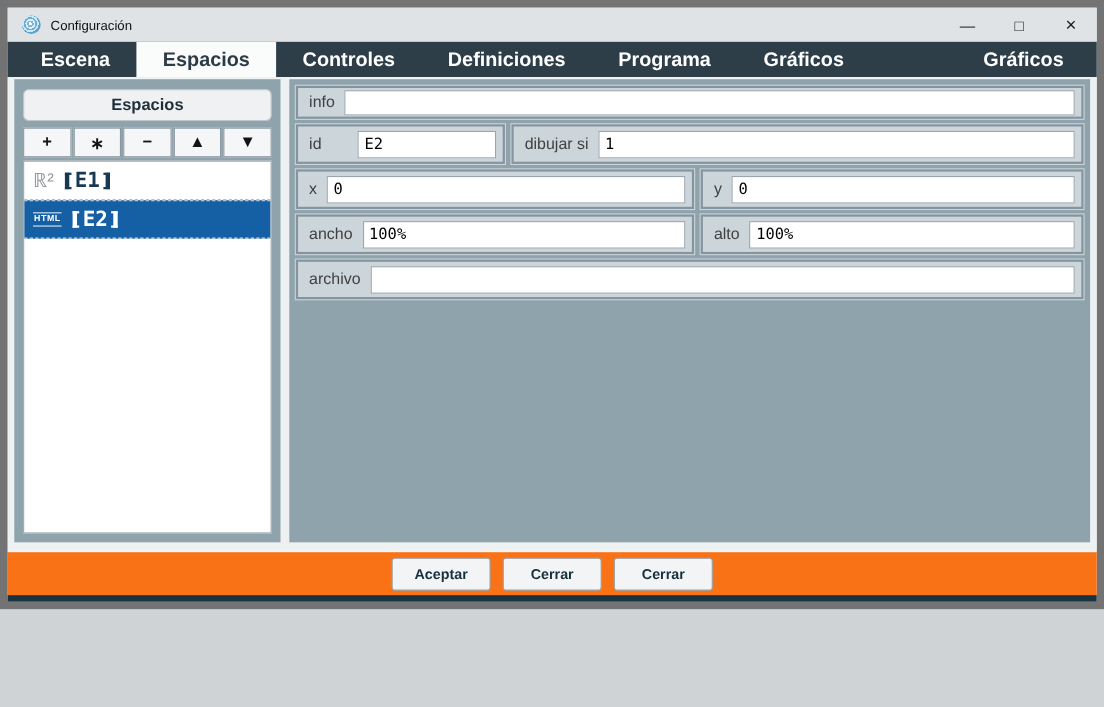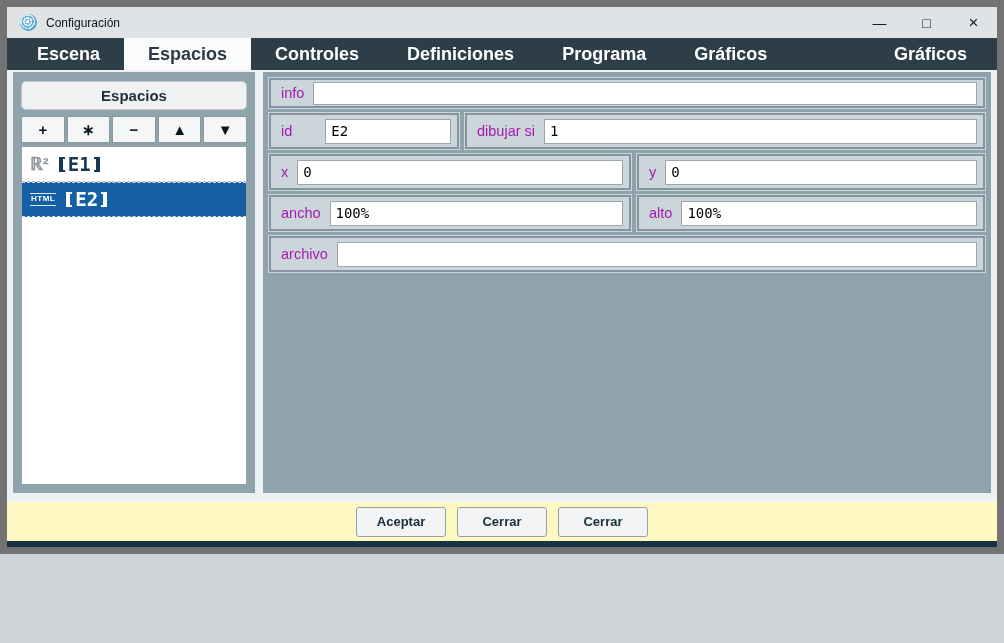--- a/index.html
+++ b/index.html
@@ -33,44 +33,44 @@
   .left-panel{flex:0 0 242px;width:242px;box-sizing:border-box;background:#8fa3ac;padding:9px 8px 8px 8px;display:flex;flex-direction:column;}
   .lp-header{height:29px;flex:0 0 29px;background:#eff1f3;border:1px solid #c0c7cb;border-radius:5px;
     text-align:center;line-height:27px;font-weight:bold;font-size:15px;color:#1f2e38;box-sizing:border-box;}
   .lp-toolbar{display:flex;gap:2px;margin-top:6px;}
   .tool-btn{flex:1;height:27px;background:#f5f6f7;border:1px solid #8c98a0;box-sizing:border-box;
     display:flex;align-items:center;justify-content:center;font-weight:bold;font-size:15px;color:#101418;cursor:default;}
   .lp-list{flex:1;margin-top:3px;background:#ffffff;border:1px solid #98a3aa;overflow:hidden;}
   .list-item{height:35px;display:flex;align-items:center;padding:0 8px;box-sizing:border-box;cursor:default;}
   .list-item.unselected{color:#173a52;border-bottom:1px dashed #b6bec3;}
   .list-item.selected{background:#1560a4;color:#ffffff;border-top:1px dashed #d5dde2;border-bottom:1px dashed #d5dde2;}
-  .r2-icon{font-size:18px;font-weight:bold;color:#8e989d;line-height:1;}
+  .r2-icon{font-size:18px;font-weight:normal;color:#8e989d;line-height:1;}
   .html-icon{font-size:8px;font-weight:bold;letter-spacing:.5px;color:#fff;
     border-top:1px solid #dfe7ee;border-bottom:1px solid #dfe7ee;padding:1px 1px;line-height:1.1;}
   .item-name-wrap{display:flex;align-items:center;margin-left:10px;}
   .brk{display:inline-block;width:6px;height:15px;box-sizing:border-box;}
   .brk-l{border-left:4px solid currentColor;border-top:2px solid currentColor;border-bottom:2px solid currentColor;margin-right:3px;}
   .brk-r{border-right:4px solid currentColor;border-top:2px solid currentColor;border-bottom:2px solid currentColor;margin-left:3px;}
   .item-name{font-family:"DejaVu Sans Mono", monospace;font-weight:bold;font-size:19px;line-height:1;}
   
   .right-panel{flex:1;background:#8fa3ac;padding:6px;display:flex;flex-direction:column;gap:5px;box-sizing:border-box;min-width:0;}
   .form-row{display:flex;gap:6px;}
   .fgroup{display:flex;align-items:center;background:#ccd5da;border:2px solid #8494a0;
     box-shadow:0 0 0 1px rgba(255,255,255,.55);
     padding:0 6px;box-sizing:border-box;height:36px;min-width:0;}
   .fgroup.short{height:30px;}
-  .fgroup label{font-size:14.5px;color:#a21caf;margin:0 9px 0 4px;white-space:nowrap;}
+  .fgroup label{font-size:14.5px;color:#404040;margin:0 9px 0 4px;white-space:nowrap;}
   .fgroup input{flex:1;height:23px;border:1px solid #9aa6ad;background:#fff;
     font-family:"DejaVu Sans Mono", monospace;font-size:14px;padding:0 5px;min-width:0;outline:none;}
   .fgroup.short input{height:21px;}
   .fg-fixed-id{flex:0 0 190px;width:190px;gap:24px;}
   .fg-half{flex:0 0 362px;width:362px;}
   .fg-rest{flex:1;}
   
-  .footer{flex:0 0 39px;height:39px;background:#fef9c3;border-top:2px solid #f0f3f3;
+  .footer{flex:0 0 39px;height:39px;background:#f97316;border-top:2px solid #f0f3f3;
     display:flex;align-items:center;justify-content:center;gap:11px;box-sizing:content-box;}
   .footer-btn{width:88px;height:28px;background:#f3f4f5;border:1px solid #98a0a7;border-radius:3px;
     font-weight:bold;font-size:13px;color:#16303d;display:flex;align-items:center;justify-content:center;
     font-family:"Liberation Sans", sans-serif;cursor:default;}
   .bottom-strip{flex:0 0 6px;height:6px;background:#17333f;}
 </style>
 </head>
 <body>
 
 <div class="window">

